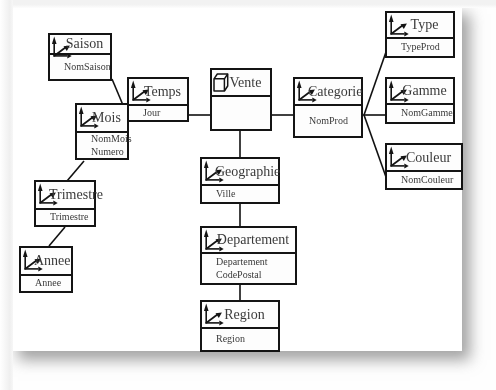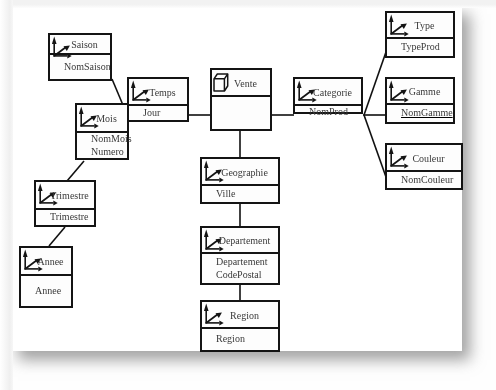--- a/index.html
+++ b/index.html
@@ -11,21 +11,21 @@
     box-shadow:7px 8px 14px 1px rgba(105,105,105,0.62);}
   #toprim{position:absolute;left:0;top:0;width:496px;height:8px;
     background:linear-gradient(to bottom,#f2f2f2 0%,#f2f2f2 55%,#fdfdfd 100%);}
   #leftrim{position:absolute;left:0;top:0;width:13px;height:390px;
     background:linear-gradient(to right,#ffffff 0%,#efefef 75%,#f7f7f7 100%);}
 
   .ent{position:absolute;border:2px solid #141414;background:#fdfdfd;box-sizing:border-box;
     display:flex;flex-direction:column;}
   .ent .hdr{position:relative;border-bottom:2px solid #141414;box-sizing:border-box;flex:0 0 auto;}
   .ent .hdr .ttl{position:absolute;left:13px;right:4px;top:50%;transform:translateY(-50%);
-    font-size:10px;color:#3a3a3a;white-space:nowrap;text-align:center;}
+    font-size:14px;color:#3a3a3a;white-space:nowrap;text-align:center;}
   .ent .hdr .ico{position:absolute;left:2px;top:1px;line-height:0;}
   .ent .hdr .ico.cube{left:1px;top:3px;}
   .ent .body{padding:0 0 0 14px;text-align:left;box-sizing:border-box;flex:1 1 auto;
     display:flex;flex-direction:column;justify-content:center;overflow:visible;}
   .ent .body div{font-size:10px;color:#3a3a3a;line-height:12.5px;white-space:nowrap;}
   .lines{position:absolute;left:0;top:0;width:496px;height:390px;}
 </style>
 </head>
 <body>
 
@@ -96,21 +96,21 @@
                 <path d="M2.4 19.8 L13.4 11.5" stroke="#141414" stroke-width="1.7"></path>
                 <path d="M17.9 9.5 L11.5 10.3 L14.8 15.0 Z"></path>
               </g>
             </svg></span>
           <span class="ttl">Trimestre</span>
         </div>
         <div class="body">
           <div>Trimestre</div>
         </div>
       </div>
-      <div class="ent" style="left: 19px; top: 246px; width: 54px; height: 62px; justify-content: flex-end;">
+      <div class="ent" style="left: 19px; top: 246px; width: 54px; height: 47px; justify-content: flex-end;">
         <div class="hdr" style="height:28px">
           <span class="ico"><svg width="20" height="23" viewBox="0 0 20 23">
               <g fill="#141414" stroke="none">
                 <path d="M2.2 0.5 L-0.1 8.0 L4.6 8.0 Z"></path>
                 <rect x="1.4" y="6.5" width="1.6" height="14.0"></rect>
                 <rect x="1.4" y="19.1" width="14.0" height="1.6"></rect>
                 <path d="M19.7 20.0 L15.3 17.5 L15.3 22.5 Z"></path>
                 <path d="M2.4 19.8 L13.4 11.5" stroke="#141414" stroke-width="1.7"></path>
                 <path d="M17.9 9.5 L11.5 10.3 L14.8 15.0 Z"></path>
               </g>
@@ -144,21 +144,21 @@
           <span class="ico cube"><svg width="16" height="19" viewBox="0 0 16 19">
               <g stroke="#141414" stroke-width="1.5" stroke-linejoin="round" fill="#fff">
                 <path d="M1.0 5.8 L4.3 1.0 L14.7 1.0 L14.7 13.0 L11.4 18.0 L1.0 18.0 Z"></path>
                 <path d="M1.0 5.8 L11.4 5.8 L14.7 1.0" fill="none"></path>
                 <path d="M11.4 5.8 L11.4 18.0" fill="none"></path>
               </g>
             </svg></span>
           <span class="ttl">Vente</span>
         </div>
       </div>
-      <div class="ent" style="left: 293px; top: 77px; width: 70px; height: 37px;">
+      <div class="ent" style="left: 293px; top: 77px; width: 70px; height: 61px;">
         <div class="hdr" style="height:27px">
           <span class="ico"><svg width="20" height="23" viewBox="0 0 20 23">
               <g fill="#141414" stroke="none">
                 <path d="M2.2 0.5 L-0.1 8.0 L4.6 8.0 Z"></path>
                 <rect x="1.4" y="6.5" width="1.6" height="14.0"></rect>
                 <rect x="1.4" y="19.1" width="14.0" height="1.6"></rect>
                 <path d="M19.7 20.0 L15.3 17.5 L15.3 22.5 Z"></path>
                 <path d="M2.4 19.8 L13.4 11.5" stroke="#141414" stroke-width="1.7"></path>
                 <path d="M17.9 9.5 L11.5 10.3 L14.8 15.0 Z"></path>
               </g>
@@ -180,21 +180,21 @@
                 <path d="M2.4 19.8 L13.4 11.5" stroke="#141414" stroke-width="1.7"></path>
                 <path d="M17.9 9.5 L11.5 10.3 L14.8 15.0 Z"></path>
               </g>
             </svg></span>
           <span class="ttl">Type</span>
         </div>
         <div class="body">
           <div>TypeProd</div>
         </div>
       </div>
-      <div class="ent" style="left: 385px; top: 77px; width: 70px; height: 47px; text-decoration: underline;">
+      <div class="ent" style="left: 385px; top: 77px; width: 70px; height: 47px;">
         <div class="hdr" style="height:26px">
           <span class="ico"><svg width="20" height="23" viewBox="0 0 20 23">
               <g fill="#141414" stroke="none">
                 <path d="M2.2 0.5 L-0.1 8.0 L4.6 8.0 Z"></path>
                 <rect x="1.4" y="6.5" width="1.6" height="14.0"></rect>
                 <rect x="1.4" y="19.1" width="14.0" height="1.6"></rect>
                 <path d="M19.7 20.0 L15.3 17.5 L15.3 22.5 Z"></path>
                 <path d="M2.4 19.8 L13.4 11.5" stroke="#141414" stroke-width="1.7"></path>
                 <path d="M17.9 9.5 L11.5 10.3 L14.8 15.0 Z"></path>
               </g>
@@ -234,21 +234,21 @@
                 <path d="M2.4 19.8 L13.4 11.5" stroke="#141414" stroke-width="1.7"></path>
                 <path d="M17.9 9.5 L11.5 10.3 L14.8 15.0 Z"></path>
               </g>
             </svg></span>
           <span class="ttl">Geographie</span>
         </div>
         <div class="body">
           <div>Ville</div>
         </div>
       </div>
-      <div class="ent" style="left: 200px; top: 226px; width: 80px; height: 59px; font-family: Liberation Serif, serif;">
+      <div class="ent" style="left: 200px; top: 226px; width: 97px; height: 59px; font-family: Liberation Serif, serif;">
         <div class="hdr" style="height:26px">
           <span class="ico"><svg width="20" height="23" viewBox="0 0 20 23">
               <g fill="#141414" stroke="none">
                 <path d="M2.2 0.5 L-0.1 8.0 L4.6 8.0 Z"></path>
                 <rect x="1.4" y="6.5" width="1.6" height="14.0"></rect>
                 <rect x="1.4" y="19.1" width="14.0" height="1.6"></rect>
                 <path d="M19.7 20.0 L15.3 17.5 L15.3 22.5 Z"></path>
                 <path d="M2.4 19.8 L13.4 11.5" stroke="#141414" stroke-width="1.7"></path>
                 <path d="M17.9 9.5 L11.5 10.3 L14.8 15.0 Z"></path>
               </g>

